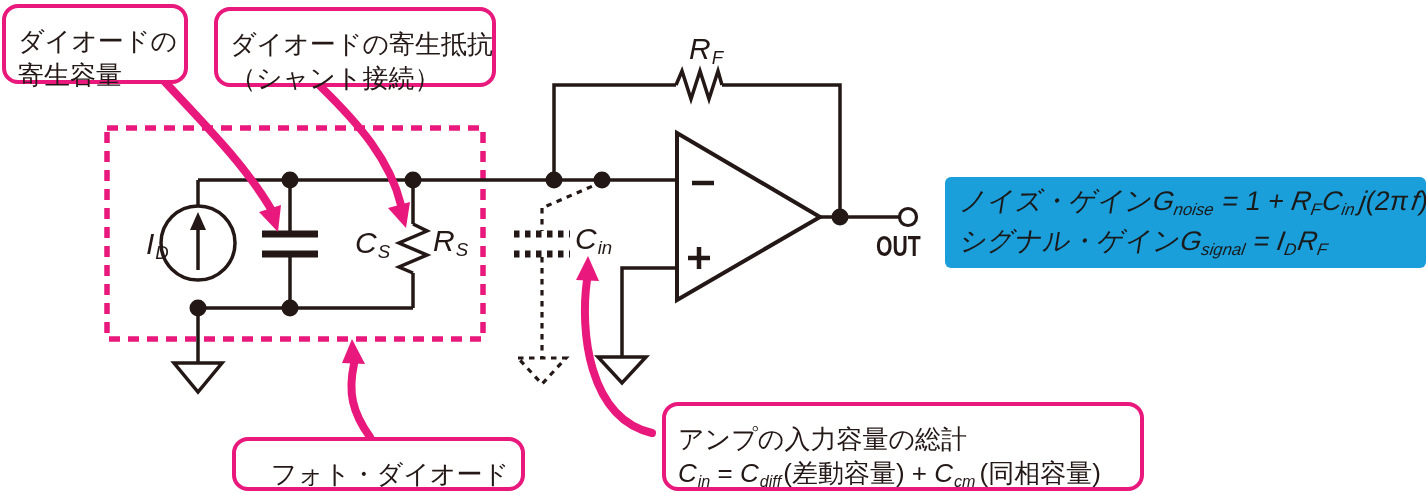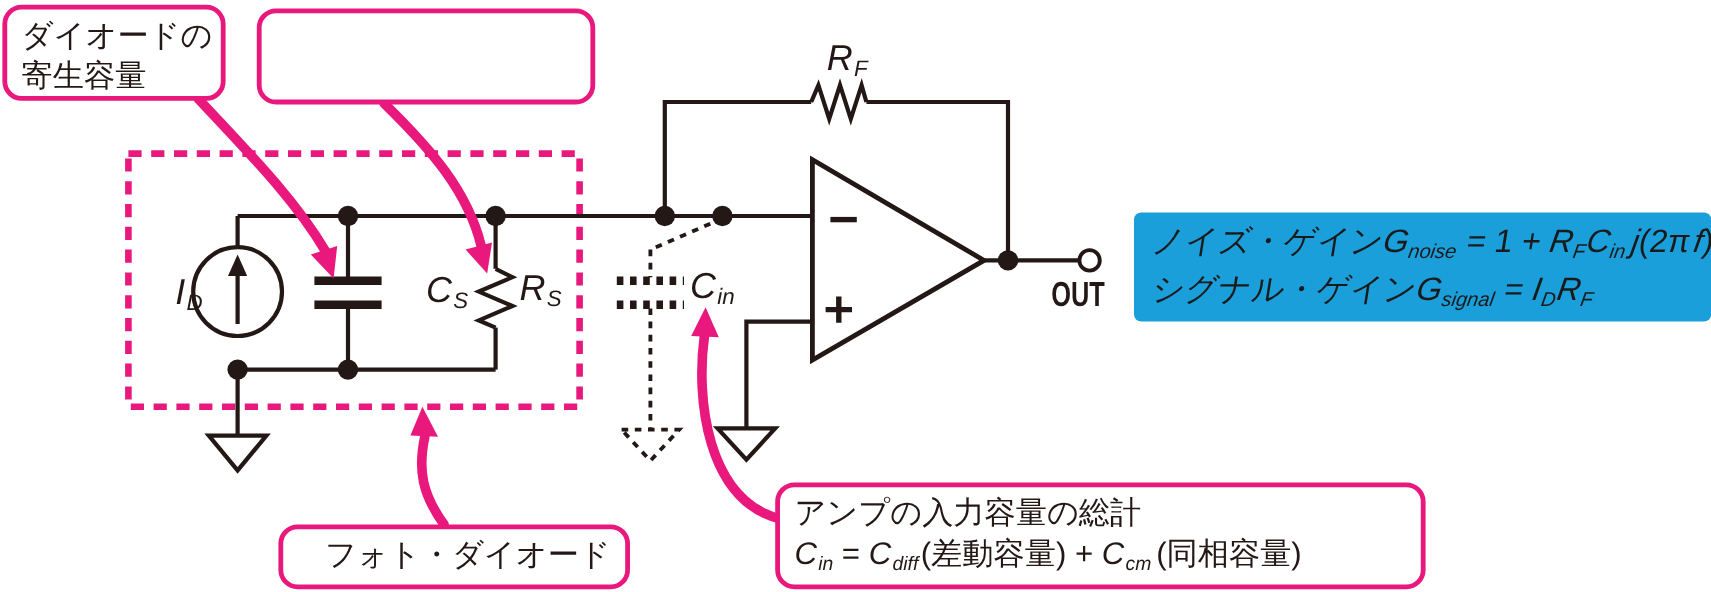--- a/index.html
+++ b/index.html
@@ -1,19 +1,19 @@
 <!DOCTYPE html>
 <html><head>
 <meta charset="utf-8">
 <style>
   * { margin:0; padding:0; box-sizing:border-box; }
   html,body { width:1426px; height:493px; background:#fff; font-family:"Liberation Sans",sans-serif; }
   #stage { position:relative; width:1426px; height:493px; overflow:hidden; color:#231815; }
   svg.layer { position:absolute; left:0; top:0; }
-  .callout { position:absolute; border:4px solid #e8187c; border-radius:16px; background:#fff; color:#231815; font-size:26px; line-height:1.32; padding:4px 12px; font-weight:500; white-space:nowrap; }
+  .callout { position:absolute; border:4px solid #e8187c; border-radius:16px; background:#fff; color:#231815; font-size:26px; line-height:1.32; padding:16px 12px; font-weight:500; white-space:nowrap; }
   .lbl { position:absolute; font-style:italic; color:#231815; white-space:nowrap;text-align:center; }
   .sub { font-size:0.62em; vertical-align:-0.28em; margin-left:1px; font-style:italic; }
   #info-box { position:absolute; left:945px; top:177px; width:481px; height:91px; background:#1a9fdb; border-radius:6px; color:#1a1a1a; font-size:27px; padding:5px 0 0 12px; line-height:1.44; }
   .iline { transform:skewX(-9deg); transform-origin:0 100%; white-space:nowrap; }
   .it { font-style:italic; }
   #out-label { position:absolute; font-size:29px; font-weight:bold; color:#231815; transform:scaleX(0.73); transform-origin:0 0; letter-spacing:0; }
 </style>
 </head>
 <body>
 
@@ -85,27 +85,29 @@
       <polygon points="588,256 599,281 576,280"></polygon>
     </g>
   </svg>
 
   <div class="callout" style="left:2px; top:4px; width:186px; height:80px;">
     <div>ダイオードの</div>
     <div>寄生容量</div>
   </div>
 
   <div class="callout" style="left:214px; top:7px; width:282px; height:80px;">
+    <div>ダイオードの寄生抵抗</div>
+    <div>（シャント接続）</div>
   </div>
 
   <div class="callout" style="left:232px; top:437px; width:293px; height:54px; text-align:right;">
     <div>フォト・ダイオード</div>
   </div>
 
-  <div class="callout" style="left:646px; top:402px; width:542px; height:89px;">
+  <div class="callout" style="left:662px; top:402px; width:482px; height:89px;">
     <div>アンプの入力容量の総計</div>
     <div>
       <span class="it">C</span><span class="sub">in</span><span> = </span><span class="it">C</span><span class="sub">diff</span><span style="margin-left:2px">(差動容量)</span><span> + </span><span class="it">C</span><span class="sub">cm</span><span style="margin-left:4px">(同相容量)</span>
     </div>
   </div>
 
   <div id="info-box">
     <div class="iline">
       <span>ノイズ・ゲイン</span><span class="it">G</span><span class="sub">noise</span><span> = 1 + </span><span class="it">R</span><span class="sub">F</span><span class="it">C</span><span class="sub">in</span><span class="it" style="margin-left:4px">j</span><span>(2π</span><span class="it" style="margin-left:3px">f</span><span>)</span>
     </div>

